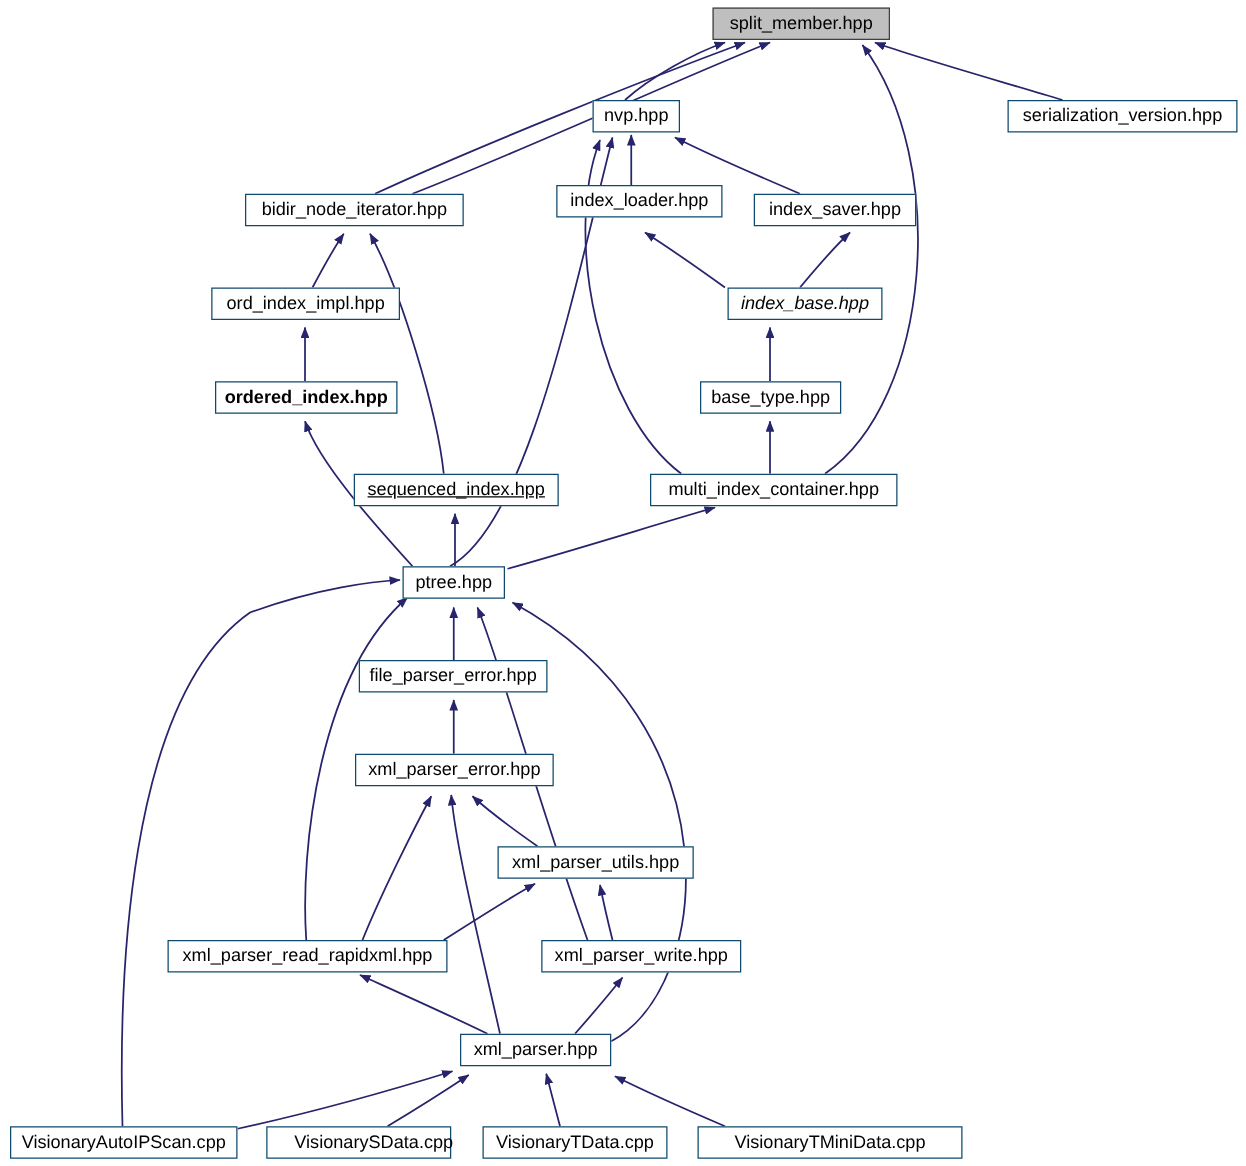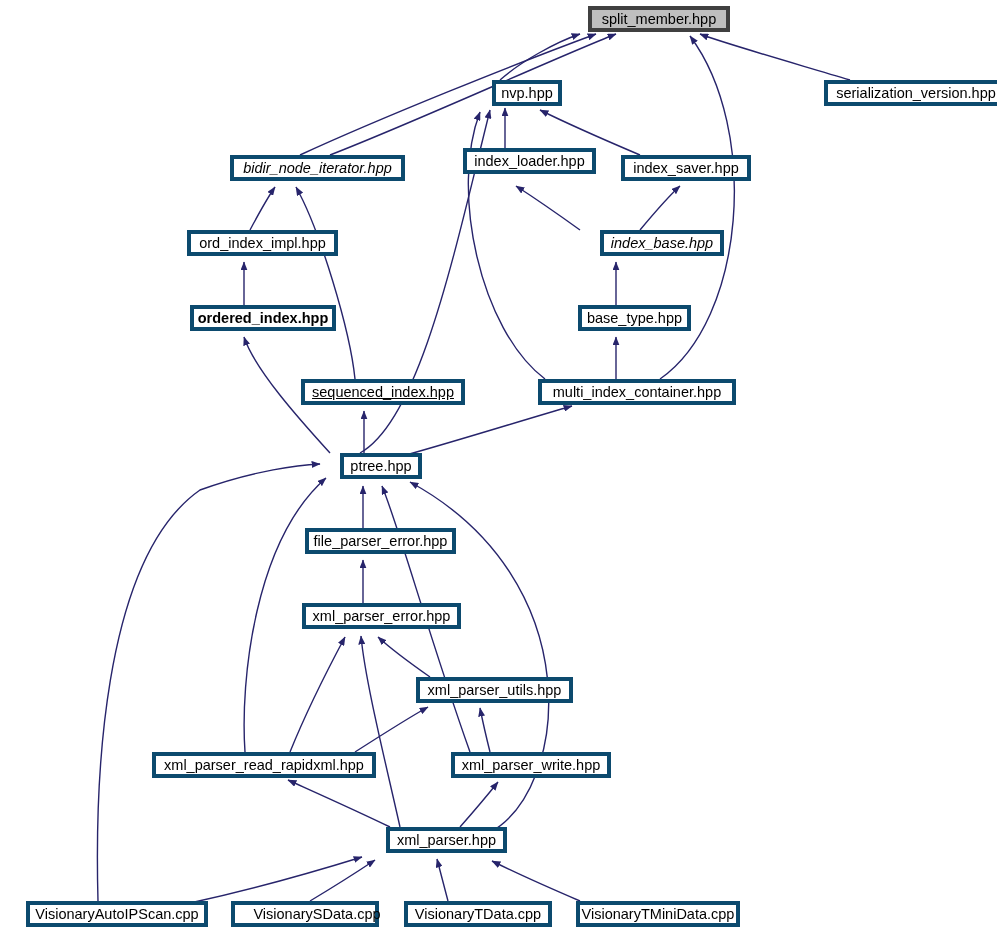--- a/index.html
+++ b/index.html
@@ -17,31 +17,30 @@
   }
   #edge-layer {
     position: absolute;
     left: 0; top: 0;
     width: 997px;
     height: 933px;
   }
   .node {
     position: absolute;
     box-sizing: border-box;
-    border: 4px solid #0c4a6e;
+    border: 1px solid #0c4a6e;
     background: #ffffff;
     color: #000000;
     font-size: 14.5px;
     line-height: 1;
     display: flex;
     align-items: center;
     justify-content: center;
     white-space: nowrap;
     z-index: 5;
-    margin-left: 18px;
   }
   .node.current {
     background: #bfbfbf;
     border-color: #404040;
   }
   .node-label {
     display: block;
     padding: 0 4px;
   }
 </style>
@@ -97,21 +96,21 @@
   <div id="nodes-group">
       <div class="node current" style="left: 570px; top: 6px; width: 142px; height: 26px;">
         <span class="node-label">split_member.hpp</span>
       </div>
       <div class="node" style="left: 474px; top: 80px; width: 70px; height: 26px;">
         <span class="node-label">nvp.hpp</span>
       </div>
       <div class="node" style="left: 806px; top: 80px; width: 184px; height: 26px;">
         <span class="node-label">serialization_version.hpp</span>
       </div>
-      <div class="node" style="left: 212px; top: 155px; width: 175px; height: 26px; font-style: italic;">
+      <div class="node" style="left: 196px; top: 155px; width: 175px; height: 26px;">
         <span class="node-label">bidir_node_iterator.hpp</span>
       </div>
       <div class="node" style="left: 445px; top: 148px; width: 133px; height: 26px;">
         <span class="node-label">index_loader.hpp</span>
       </div>
       <div class="node" style="left: 603px; top: 155px; width: 130px; height: 26px;">
         <span class="node-label">index_saver.hpp</span>
       </div>
       <div class="node" style="left: 169px; top: 230px; width: 151px; height: 26px;">
         <span class="node-label">ord_index_impl.hpp</span>
@@ -154,17 +153,17 @@
       </div>
       <div class="node" style="left: 8px; top: 901px; width: 182px; height: 26px;">
         <span class="node-label">VisionaryAutoIPScan.cpp</span>
       </div>
       <div class="node" style="left: 213px; top: 901px; width: 148px; height: 26px; padding-left: 24px;">
         <span class="node-label">VisionarySData.cpp</span>
       </div>
       <div class="node" style="left: 386px; top: 901px; width: 148px; height: 26px;">
         <span class="node-label">VisionaryTData.cpp</span>
       </div>
-      <div class="node" style="left: 558px; top: 901px; width: 164px; height: 26px;">
+      <div class="node" style="left: 558px; top: 901px; width: 212px; height: 26px;">
         <span class="node-label">VisionaryTMiniData.cpp</span>
       </div>
     </div>
 </div>
 
 </body></html>

